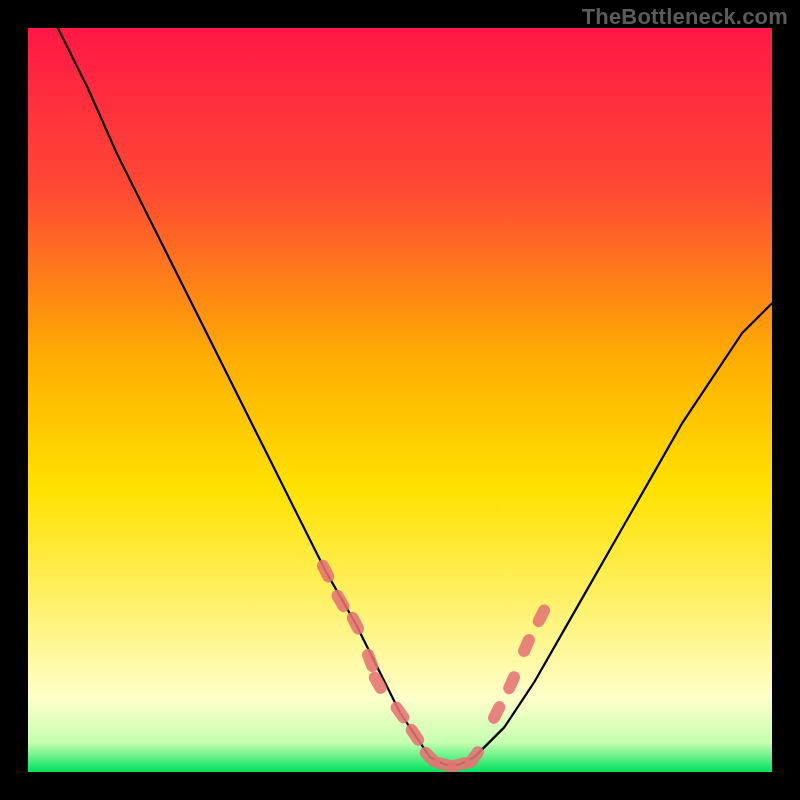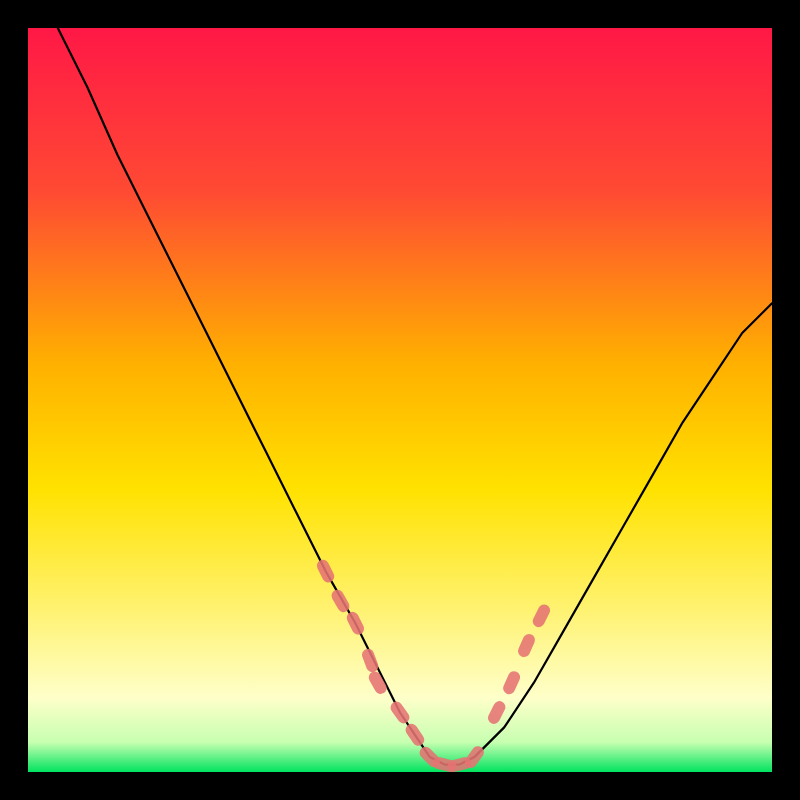--- a/index.html
+++ b/index.html
@@ -40,20 +40,21 @@
     display: block;
     width: 100%;
     height: 100%;
   }
 </style>
 </head>
 <body>
 
 <div class="frame">
 
+  <div class="watermark">TheBottleneck.com</div>
 
   <div class="plot-outer">
     <svg viewBox="0 0 744 744" preserveAspectRatio="none">
       <defs>
         <linearGradient id="bg-grad" x1="0" y1="0" x2="0" y2="1">
           <stop offset="0%" stop-color="#ff1846"></stop>
           <stop offset="22%" stop-color="#ff4a33"></stop>
           <stop offset="45%" stop-color="#ffb000"></stop>
           <stop offset="62%" stop-color="#ffe200"></stop>
           <stop offset="78%" stop-color="#fff270"></stop>

